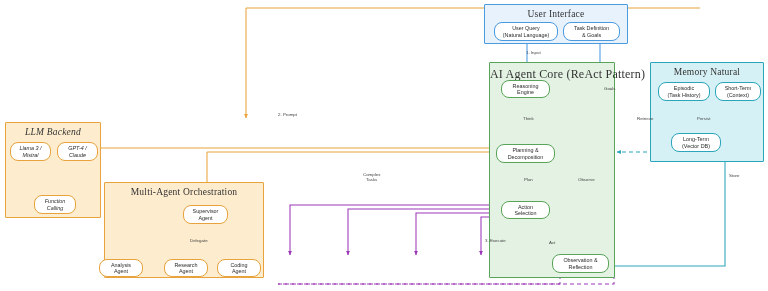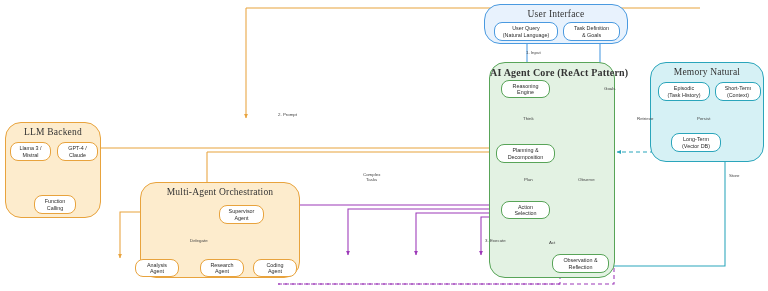--- a/index.html
+++ b/index.html
@@ -1,31 +1,31 @@
 <!DOCTYPE html>
 <html><head>
 <meta charset="utf-8">
 <style>
   html,body{margin:0;padding:0;background:#ffffff;}
   body{width:768px;height:291px;overflow:hidden;
        font-family:"Liberation Sans", sans-serif;}
   #canvas{position:relative;width:768px;height:291px;background:#fff;}
   svg#wires{position:absolute;inset:0;width:768px;height:291px;}
 
-  .cluster{position:absolute;border-radius:16px;border-width:1.2px;border-style:solid;box-sizing:border-box;padding-left:16px;}
+  .cluster{position:absolute;border-radius:1px;border-width:1.2px;border-style:solid;box-sizing:border-box;padding-left:16px;}
   .cluster > .ctitle{
      position:absolute;left:0;right:0;top:4px;text-align:center;
      font-family:"Liberation Serif", serif;font-size:9.5px;color:#333;
      letter-spacing:.2px;white-space:nowrap;}
 
   .c-ui   {background:#e8f2fd;border-color:#4a9ae0;}
   .c-core {background:#e3f2e3;border-color:#58a458;}
   .c-mem  {background:#d6f1f5;border-color:#2aa5bb;}
   .c-llm  {background:#fdeccd;border-color:#e8a33d;}
-  .c-mao  {background:#fdeccd;border-color:#e8a33d;margin-left:36px;}
+  .c-mao  {background:#fdeccd;border-color:#e8a33d;}
   .c-tool {background:#f2ddf5;border-color:#9c38b8;}
 
   .node{position:absolute;box-sizing:border-box;border-radius:8px;
         background:#fff;border:1px solid #999;
         display:flex;align-items:center;justify-content:center;
         text-align:center;line-height:1.12;
         font-size:5.4px;color:#2b2b2b;padding:1px;}
   .n-ui   {border-color:#4a9ae0;}
   .n-core {border-color:#58a458;}
   .n-mem  {border-color:#2aa5bb;}
@@ -118,21 +118,21 @@
       <span>User Query
 (Natural Language)</span>
       </div>
     <div class="node n-ui" style="left:78px;top:17px;width:57px;height:19px;">
       <span>Task Definition
 &amp; Goals</span>
       </div>
   </div>
 
   <div class="cluster c-core" style="left:489px;top:62px;width:126px;height:216px;">
-    <div class="ctitle" style="font-size:10px;font-weight:bold;">AI Agent Core (ReAct Pattern)</div>
+    <div class="ctitle" style="font-size:12px;">AI Agent Core (ReAct Pattern)</div>
     <div class="node n-core" style="left:11px;top:17px;width:49px;height:18px;">
       <span>Reasoning
 Engine</span>
       </div>
     <div class="node n-core" style="left:6px;top:81px;width:59px;height:19px;">
       <span>Planning &amp;
 Decomposition</span>
       </div>
     <div class="node n-core" style="left:11px;top:138px;width:49px;height:18px;">
       <span>Action
@@ -153,21 +153,21 @@
     <div class="node n-mem" style="left:64px;top:19px;width:46px;height:19px;">
       <span>Short-Term
 (Context)</span>
       </div>
     <div class="node n-mem" style="left:20px;top:70px;width:50px;height:19px;">
       <span>Long-Term
 (Vector DB)</span>
       </div>
   </div>
 
-  <div class="cluster c-llm" style="left:5px;top:122px;width:96px;height:96px;">
+  <div class="cluster c-llm" style="left:5px;top:122px;width:96px;height:96px;font-style:italic;">
     <div class="ctitle">LLM Backend</div>
     <div class="node n-llm" style="left:4px;top:19px;width:41px;height:19px;">
       <span>Llama 3 /
 Mistral</span>
       </div>
     <div class="node n-llm" style="left:51px;top:19px;width:41px;height:19px;">
       <span>GPT-4 /
 Claude</span>
       </div>
     <div class="node n-llm" style="left:28px;top:72px;width:42px;height:19px;">

